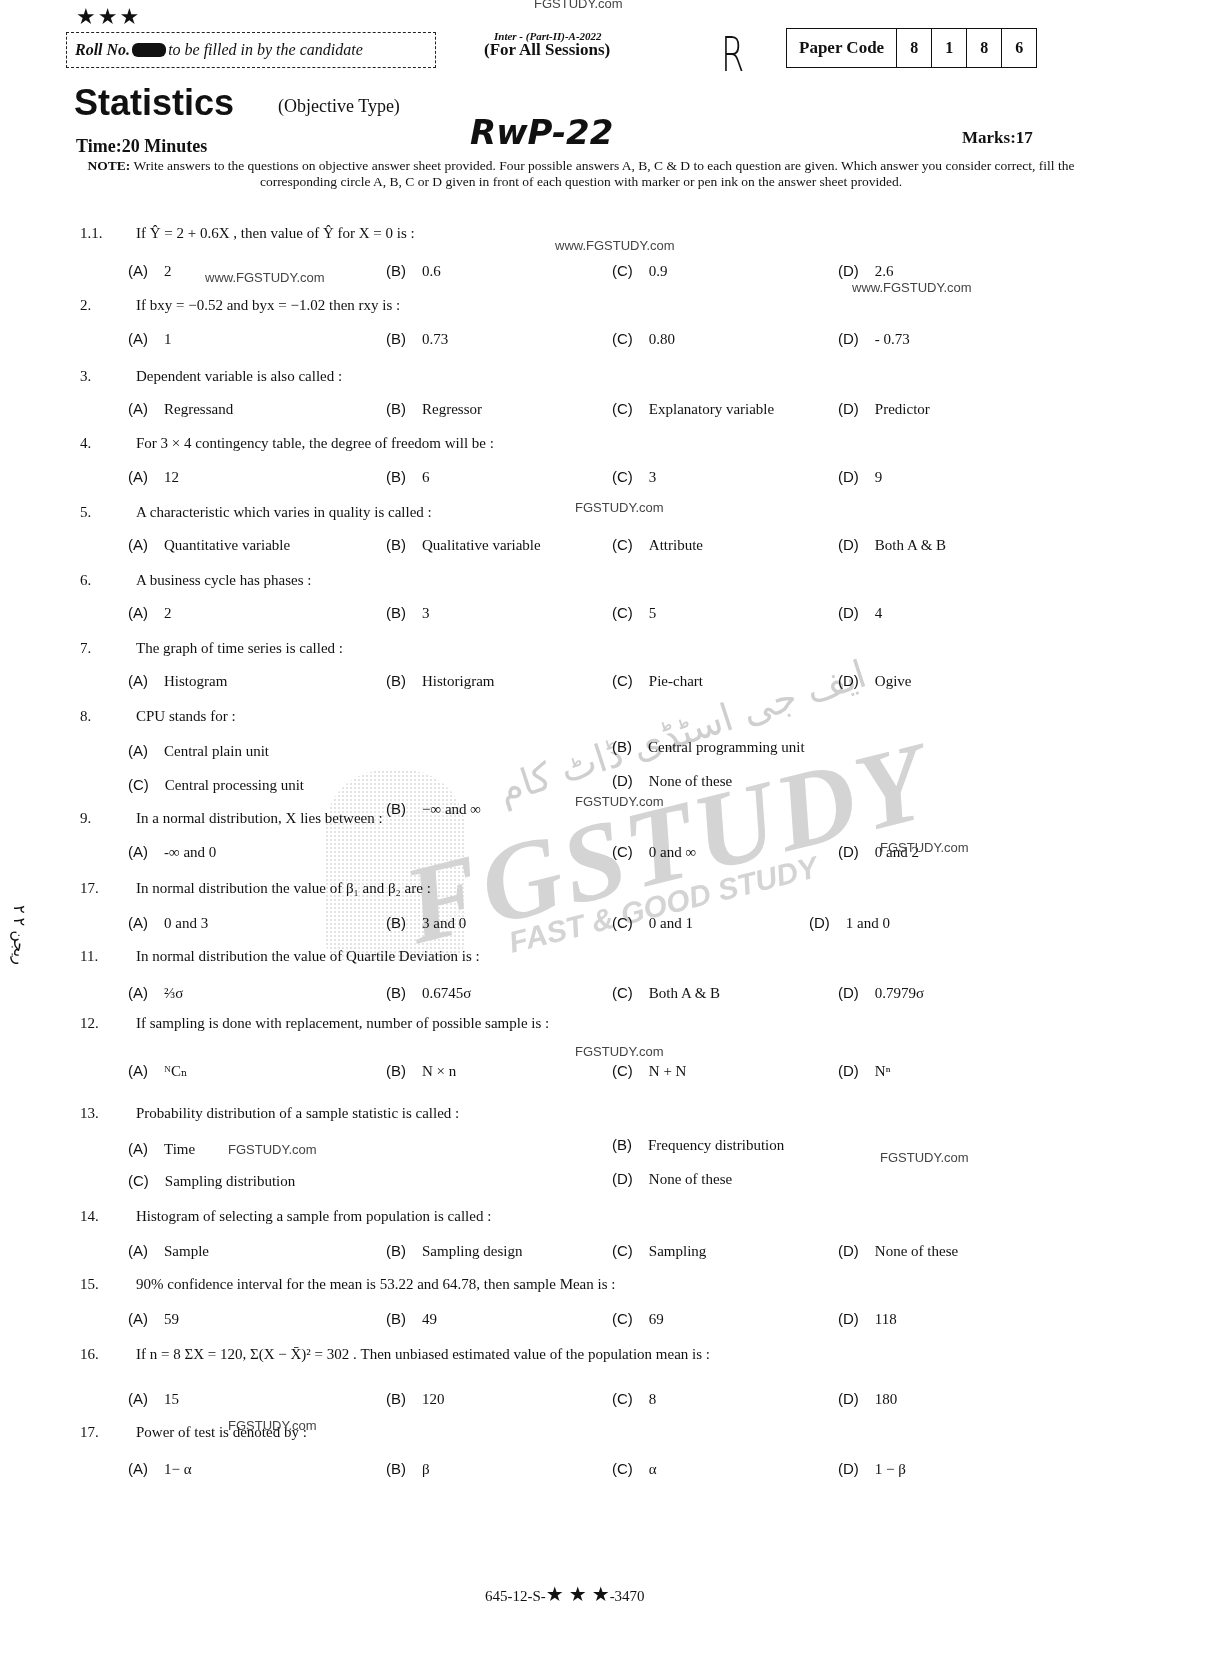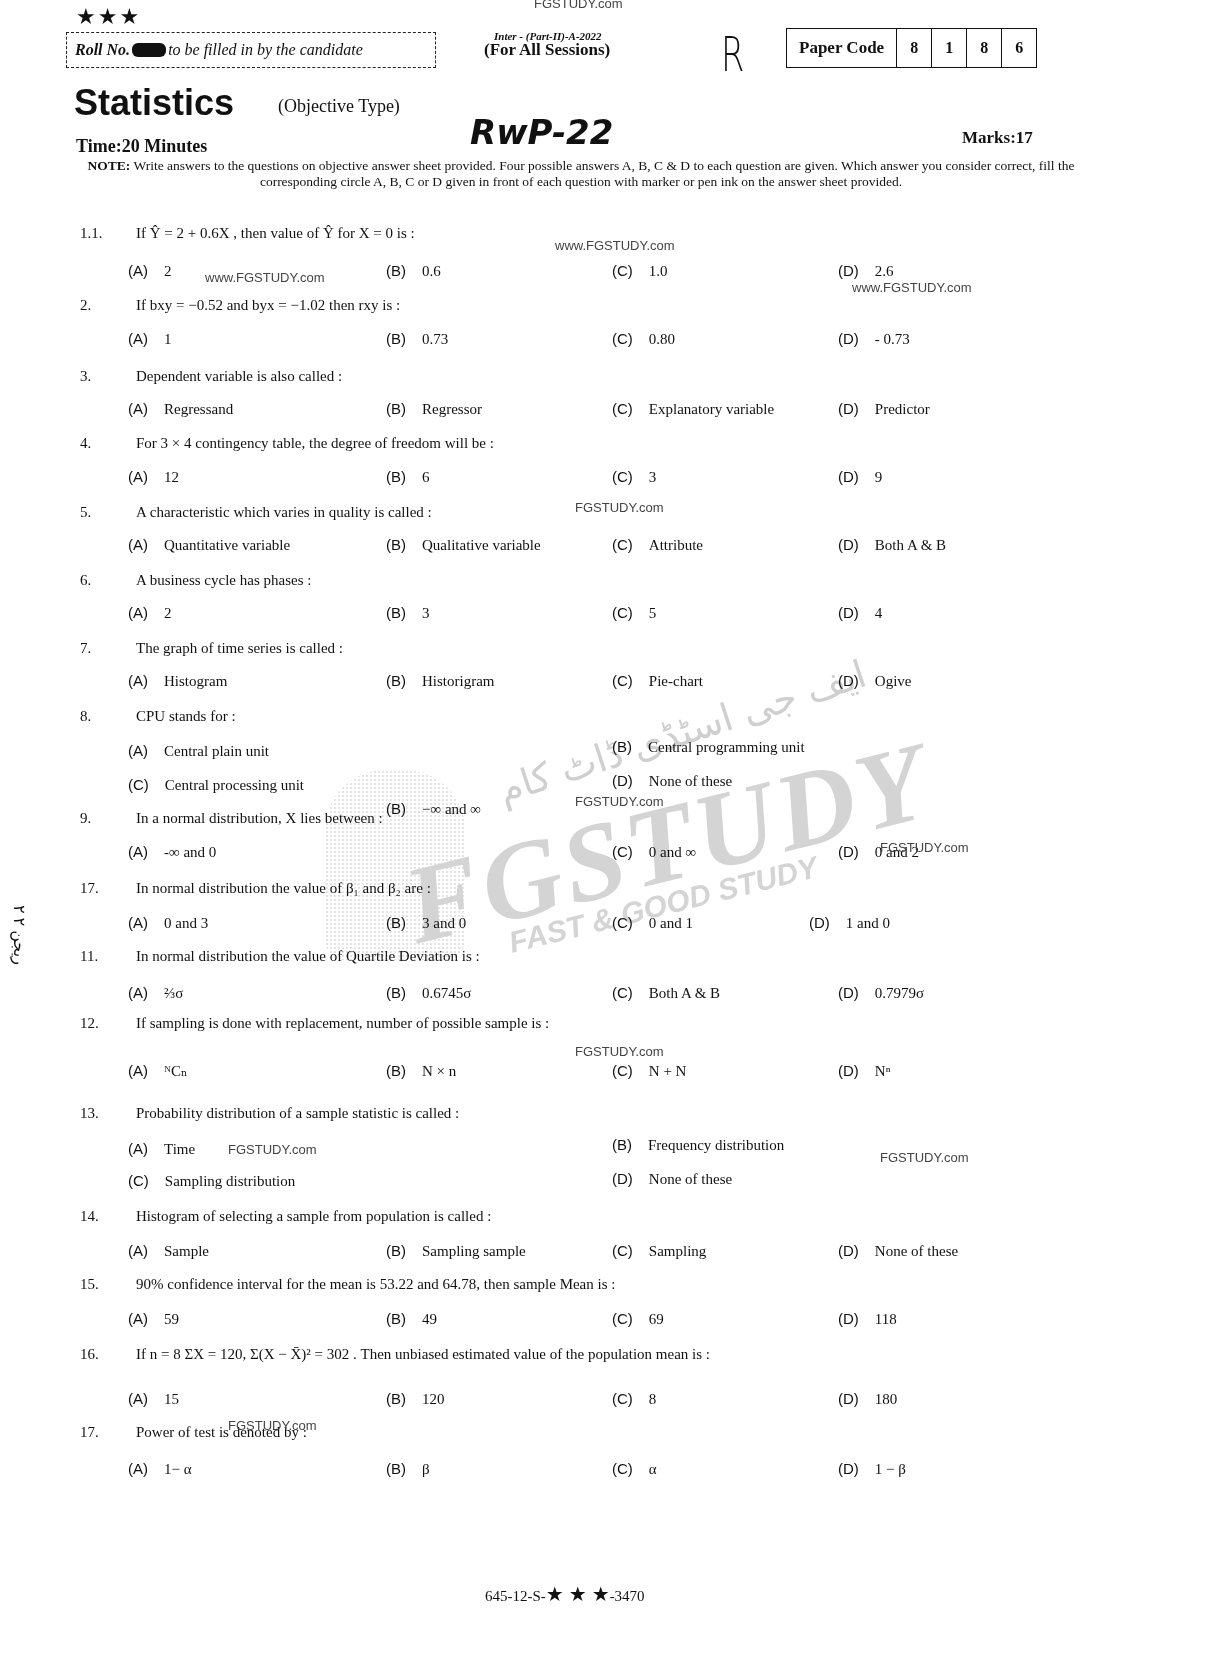--- a/index.html
+++ b/index.html
@@ -81,21 +81,21 @@
   <span>Write answers to the questions on objective answer sheet provided. Four possible answers A, B, C &amp; D to each question are given. Which answer you consider correct, fill the corresponding circle A, B, C or D given in front of each question with marker or pen ink on the answer sheet provided.</span>
 </div>
 
 <div class="abs margin-mark">۲ ریجن ۲</div>
 
 <div id="questions" class="content">
     <div class="abs qnum" style="left:80px;top:225px">1.1.</div>
     <div class="abs qtext" style="left:136px;top:225px">If Ŷ = 2 + 0.6X , then value of Ŷ for X = 0 is :</div>
     <div class="abs opt" style="left:128px;top:262px"><span class="ol">(A)</span><span>2</span></div>
     <div class="abs opt" style="left:386px;top:262px"><span class="ol">(B)</span><span>0.6</span></div>
-    <div class="abs opt" style="left:612px;top:262px"><span class="ol">(C)</span><span>1.0</span></div>
+    <div class="abs opt" style="left:612px;top:262px"><span class="ol">(C)</span><span>0.9</span></div>
     <div class="abs opt" style="left:838px;top:262px"><span class="ol">(D)</span><span>2.6</span></div>
     <div class="abs qnum" style="left:80px;top:297px">2.</div>
     <div class="abs qtext" style="left:136px;top:297px">If bxy = −0.52 and byx = −1.02 then rxy is :</div>
     <div class="abs opt" style="left:128px;top:330px"><span class="ol">(A)</span><span>1</span></div>
     <div class="abs opt" style="left:386px;top:330px"><span class="ol">(B)</span><span>0.73</span></div>
     <div class="abs opt" style="left:612px;top:330px"><span class="ol">(C)</span><span>0.80</span></div>
     <div class="abs opt" style="left:838px;top:330px"><span class="ol">(D)</span><span>- 0.73</span></div>
     <div class="abs qnum" style="left:80px;top:368px">3.</div>
     <div class="abs qtext" style="left:136px;top:368px">Dependent variable is also called :</div>
     <div class="abs opt" style="left:128px;top:400px"><span class="ol">(A)</span><span>Regressand</span></div>
@@ -158,21 +158,21 @@
     <div class="abs opt" style="left:838px;top:1062px"><span class="ol">(D)</span><span>Nⁿ</span></div>
     <div class="abs qnum" style="left:80px;top:1105px">13.</div>
     <div class="abs qtext" style="left:136px;top:1105px">Probability distribution of a sample statistic is called :</div>
     <div class="abs opt" style="left:128px;top:1140px"><span class="ol">(A)</span><span>Time</span></div>
     <div class="abs opt" style="left:612px;top:1136px"><span class="ol">(B)</span><span>Frequency distribution</span></div>
     <div class="abs opt" style="left:128px;top:1172px"><span class="ol">(C)</span><span>Sampling distribution</span></div>
     <div class="abs opt" style="left:612px;top:1170px"><span class="ol">(D)</span><span>None of these</span></div>
     <div class="abs qnum" style="left:80px;top:1208px">14.</div>
     <div class="abs qtext" style="left:136px;top:1208px">Histogram of selecting a sample from population is called :</div>
     <div class="abs opt" style="left:128px;top:1242px"><span class="ol">(A)</span><span>Sample</span></div>
-    <div class="abs opt" style="left:386px;top:1242px"><span class="ol">(B)</span><span>Sampling sample</span></div>
+    <div class="abs opt" style="left:386px;top:1242px"><span class="ol">(B)</span><span>Sampling design</span></div>
     <div class="abs opt" style="left:612px;top:1242px"><span class="ol">(C)</span><span>Sampling</span></div>
     <div class="abs opt" style="left:838px;top:1242px"><span class="ol">(D)</span><span>None of these</span></div>
     <div class="abs qnum" style="left:80px;top:1276px">15.</div>
     <div class="abs qtext" style="left:136px;top:1276px">90% confidence interval for the mean is 53.22 and 64.78, then sample Mean is :</div>
     <div class="abs opt" style="left:128px;top:1310px"><span class="ol">(A)</span><span>59</span></div>
     <div class="abs opt" style="left:386px;top:1310px"><span class="ol">(B)</span><span>49</span></div>
     <div class="abs opt" style="left:612px;top:1310px"><span class="ol">(C)</span><span>69</span></div>
     <div class="abs opt" style="left:838px;top:1310px"><span class="ol">(D)</span><span>118</span></div>
     <div class="abs qnum" style="left:80px;top:1346px">16.</div>
     <div class="abs qtext" style="left:136px;top:1346px">If n = 8  ΣX = 120,  Σ(X − X̄)² = 302 . Then unbiased estimated value of the population mean is :</div>

